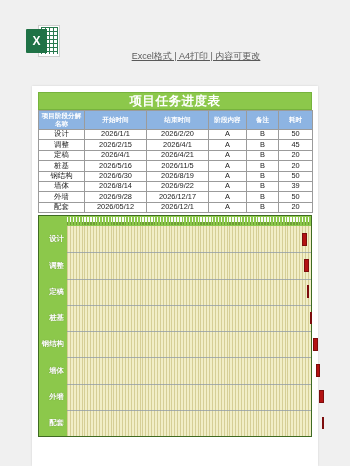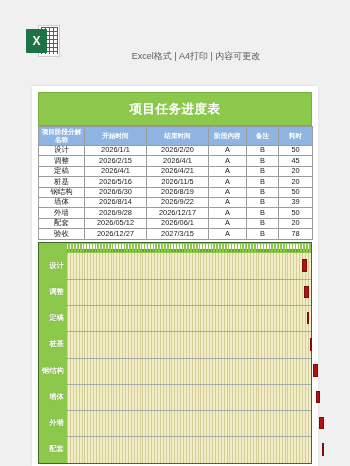--- a/index.html
+++ b/index.html
@@ -38,36 +38,36 @@
     position:absolute; inset:0; color:#fff; font-size:12px; font-weight:bold;
     display:flex; align-items:center; justify-content:center;
   }
   .title{
     position:absolute; left:86px; top:26px; width:220px;
     text-align:center;
     font-size:15.5px; font-weight:bold; color:#66a03a; letter-spacing:.3px;
   }
   .subtitle{
     position:absolute; left:86px; top:50px; width:220px;
-    text-align:center; font-size:9px; color:#5a5a5a;
+    text-align:center; font-size:9px; color:#5a5a5a;text-decoration:underline;
   }
 
   
   .card{
     position:absolute; left:32px; top:86px; width:286px; height:380px;
     background:#ffffff;
     box-shadow:0 0 2px rgba(0,0,0,.12);
   }
   .card-inner{
     position:absolute; left:6px; top:6px; width:274px; height:372px;
   }
 
   
   .tbl-title{
-    height:34px; background:#8CC84B;
+    height:18px; background:#8CC84B;
     border:1px solid #76b33d;
     display:flex; align-items:center; justify-content:center;
     font-size:12.5px; font-weight:bold; color:#ffffff;
     letter-spacing:.5px;
   }
   table.sheet{
     width:274px; border-collapse:collapse; table-layout:fixed;
   }
   table.sheet th, table.sheet td{
     border:1px solid #9b9b9b;
@@ -233,32 +233,24 @@
               <td>外墙</td>
               <td>2026/9/28</td>
               <td>2026/12/17</td>
               <td>A</td>
               <td>B</td>
               <td>50</td>
             </tr>
             <tr>
               <td>配套</td>
               <td>2026/05/12</td>
-              <td>2026/06/1</td>
+              <td>2026/12/1</td>
               <td>A</td>
               <td>B</td>
               <td>20</td>
-            </tr>
-            <tr>
-              <td>验收</td>
-              <td>2026/12/27</td>
-              <td>2027/3/15</td>
-              <td>A</td>
-              <td>B</td>
-              <td>78</td>
             </tr>
           </tbody>
       </table>
 
       <div class="gantt">
         <div class="axis-strip">
           <div class="tickrow"></div>
         </div>
         <div class="labels" id="glabels">
             <div class="glabel" style="top: 0px; height: 26.25px;">设计</div>

